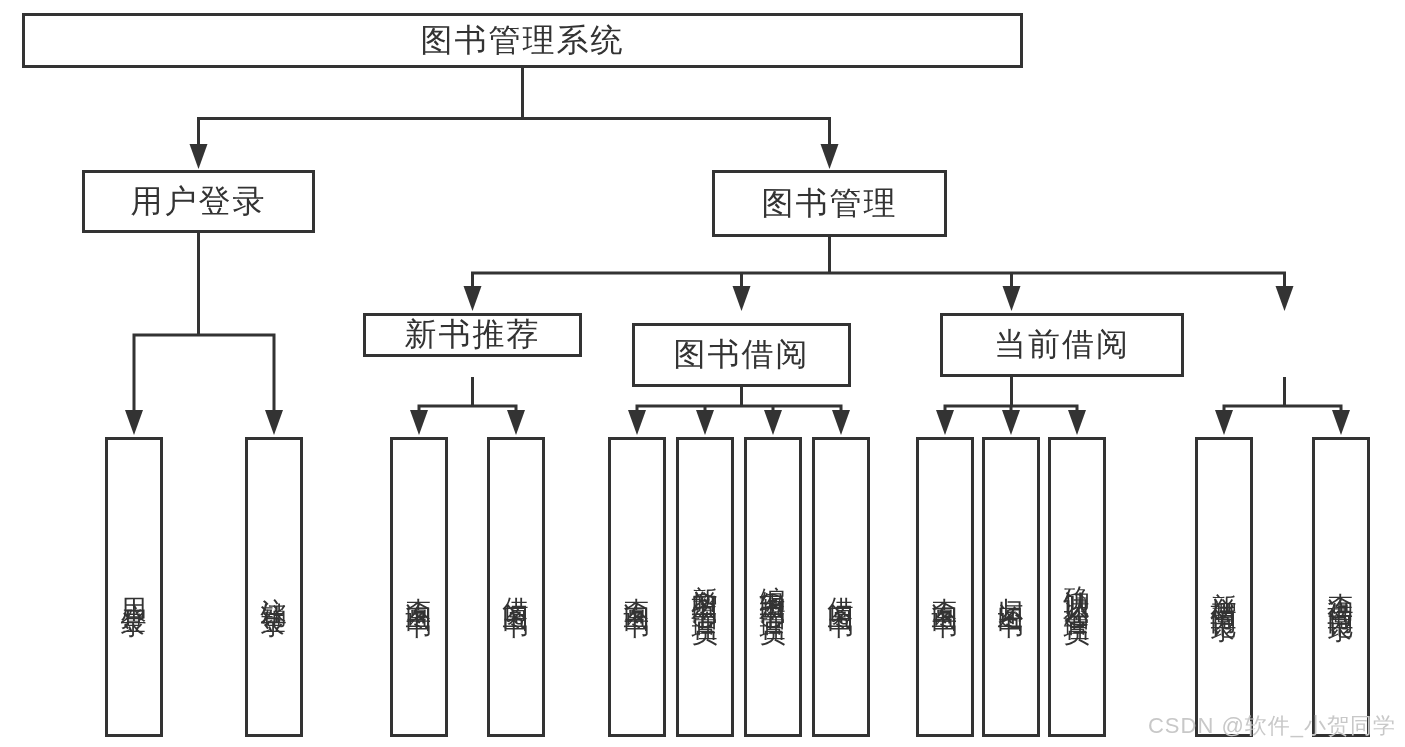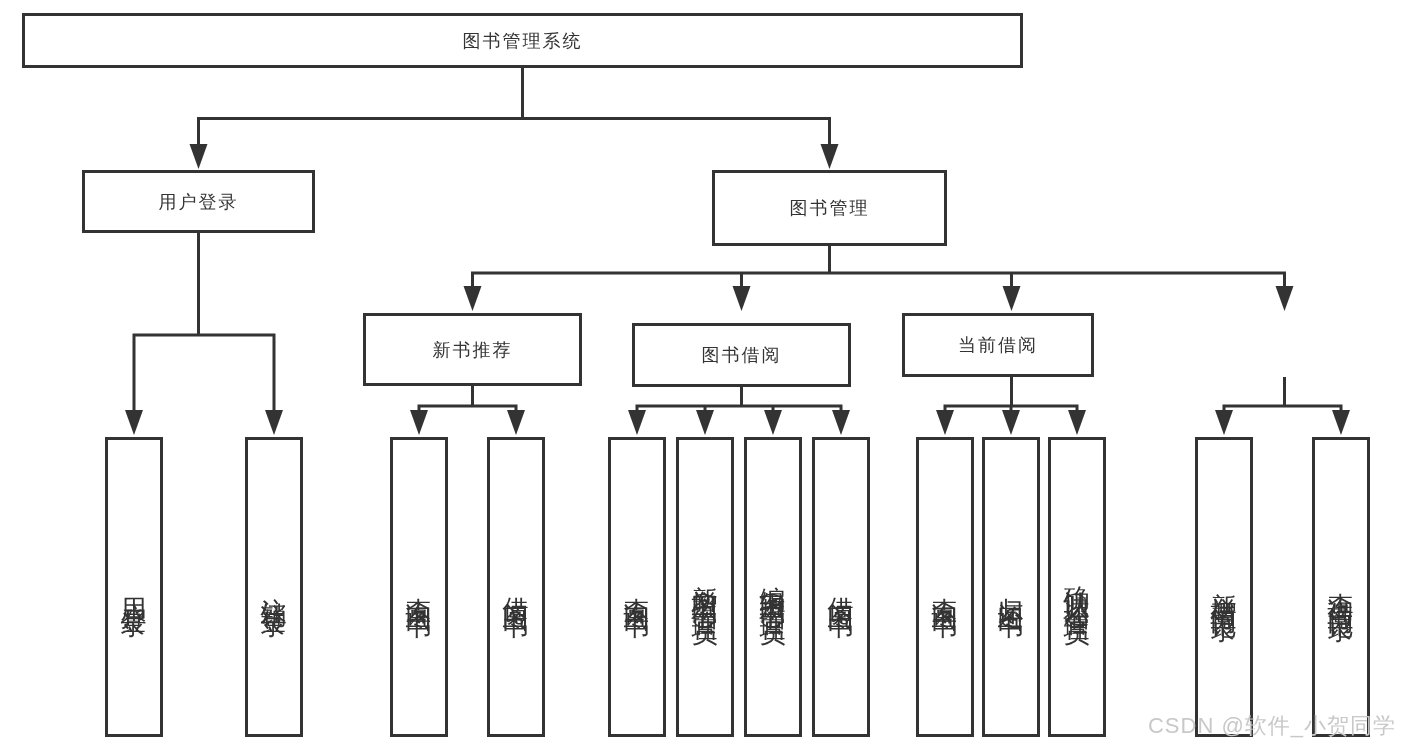--- a/index.html
+++ b/index.html
@@ -13,21 +13,21 @@
   #wires{position:absolute;left:0;top:0;z-index:0;}
   .node{
     position:absolute;
     box-sizing:border-box;
     background:#ffffff;
     border:3px solid #333333;
     color:#333333;
     display:flex;align-items:center;justify-content:center;
     z-index:1;
   }
-  .h{font-size:18px;letter-spacing:2px;white-space:nowrap;}
+  .h{font-size:32px;letter-spacing:2px;white-space:nowrap;}
   .v{
     writing-mode:vertical-rl;
     text-orientation:mixed;
     font-size:26px;
     letter-spacing:5px;
     line-height:1;
   }
   .watermark{
     position:absolute;
     right:9px;top:711px;
@@ -99,25 +99,25 @@
       <polygon points="1002,410 1020,410 1011,435"></polygon>
       <polygon points="1068,410 1086,410 1077,435"></polygon>
       <polygon points="1215,410 1233,410 1224,435"></polygon>
       <polygon points="1332,410 1350,410 1341,435"></polygon>
     </g>
   </svg>
 
   <div class="node h" style="left:22px;top:13px;width:1001px;height:55px;">图书管理系统</div>
 
   <div class="node h" style="left:82px;top:170px;width:233px;height:63px;">用户登录</div>
-  <div class="node h" style="left:712px;top:170px;width:235px;height:76px;">图书管理</div>
+  <div class="node h" style="left:712px;top:170px;width:235px;height:67px;">图书管理</div>
 
-  <div class="node h" style="left:363px;top:313px;width:219px;height:73px;">新书推荐</div>
+  <div class="node h" style="left:363px;top:313px;width:219px;height:44px;">新书推荐</div>
   <div class="node h" style="left:632px;top:313px;width:219px;height:64px;margin-top:10px;">图书借阅</div>
-  <div class="node h" style="left:902px;top:313px;width:192px;height:64px;">当前借阅</div>
+  <div class="node h" style="left:940px;top:313px;width:244px;height:64px;">当前借阅</div>
 
   <div class="node v" style="left:105px;top:437px;width:58px;height:300px;">用户登录</div>
   <div class="node v" style="left:245px;top:437px;width:58px;height:300px;">注销登录</div>
 
   <div class="node v" style="left:390px;top:437px;width:58px;height:300px;">查询图书</div>
   <div class="node v" style="left:487px;top:437px;width:58px;height:300px;">借阅图书</div>
 
   <div class="node v" style="left:608px;top:437px;width:58px;height:300px;">查询图书</div>
   <div class="node v" style="left:676px;top:437px;width:58px;height:300px;">新增图书（管理员）</div>
   <div class="node v" style="left:744px;top:437px;width:58px;height:300px;">编辑图书（管理员）</div>

